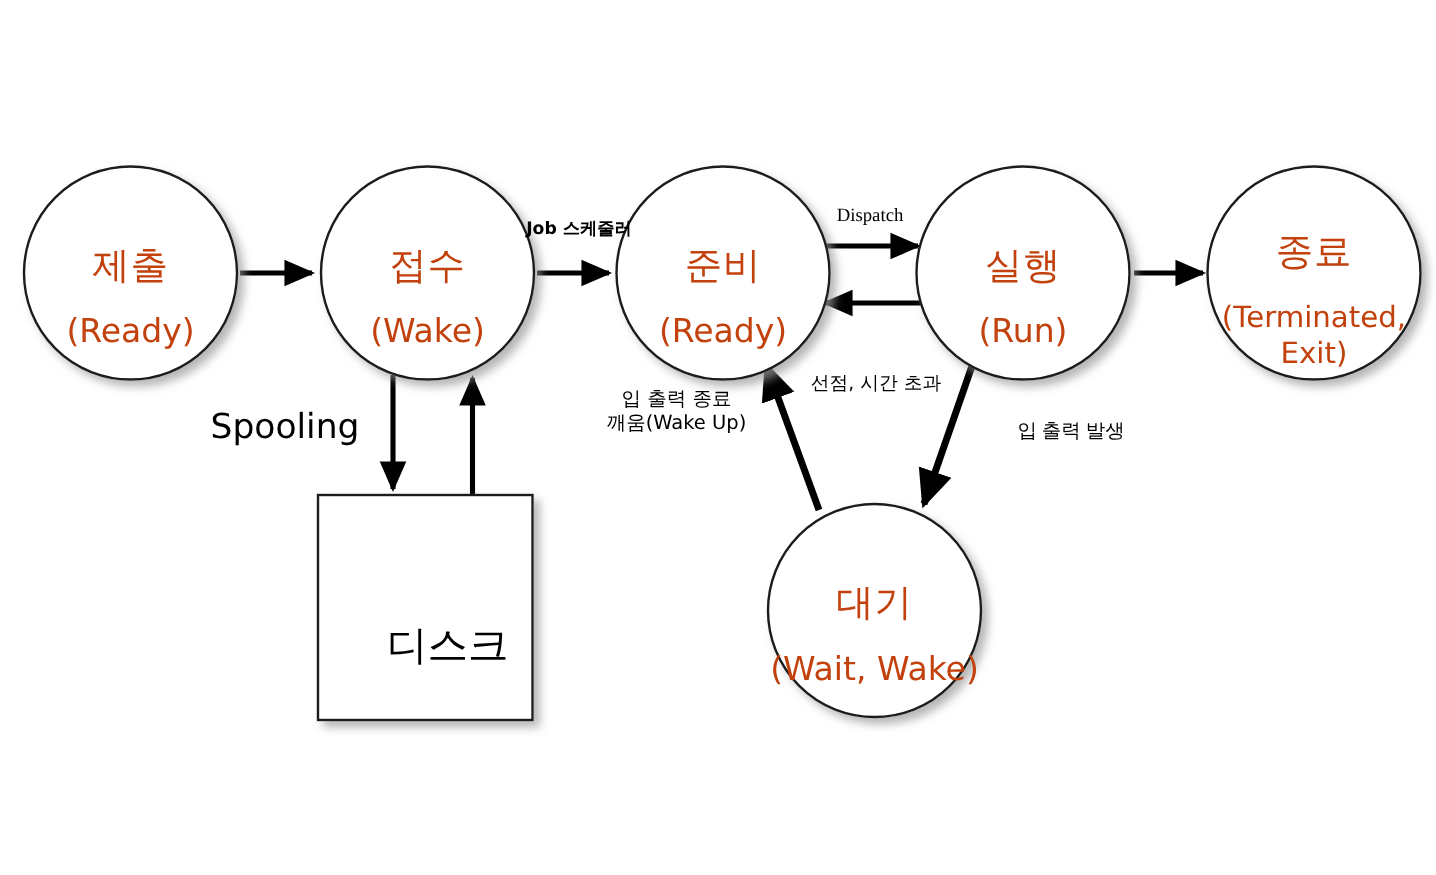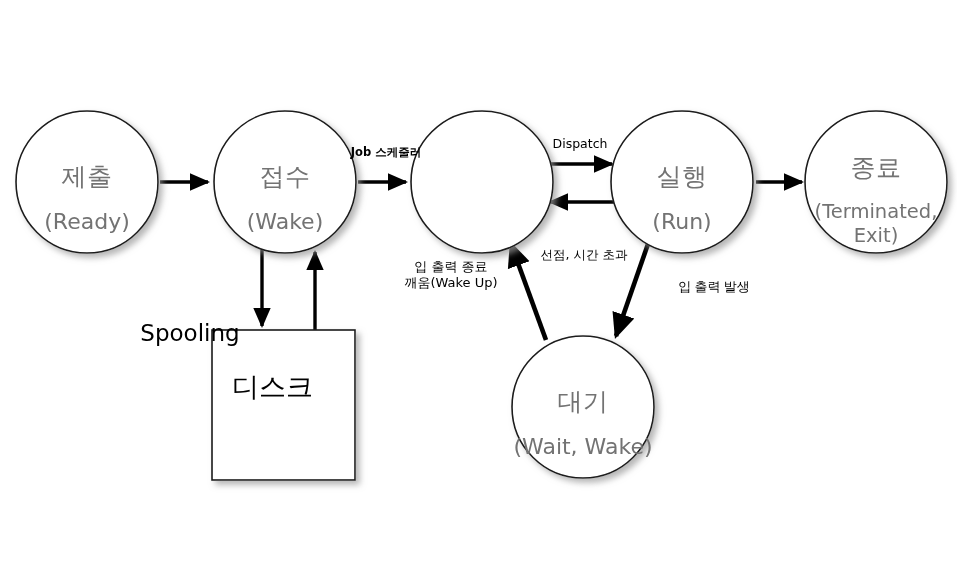--- a/index.html
+++ b/index.html
@@ -36,21 +36,21 @@
   }
   .edge-line {
     stroke: #000000;
     fill: none;
   }
   .edge-thin { stroke-width: 3.4; }
   .edge-thick { stroke-width: 4.6; }
   .node-label {
     position: absolute;
     text-align: center;
-    color: #737373;
+    color: #c2410c;
     font-family: "DejaVu Sans", sans-serif;
     line-height: 1.16;
     pointer-events: none;
     white-space: pre-line;
   }
   .node-label .ln1 { display: block; font-size: 25px; letter-spacing: 0.5px; }
   .node-label .ln2 { display: block; font-size: 22px; }
   .node-label.three .ln2 { font-size: 19.5px; line-height: 1.22; }
   .rect-label {
     position: absolute;
@@ -126,45 +126,49 @@
   <div class="node-label" style="left:7px; top:143px; width:160px;">
     <span class="ln1">제출</span>
     <span class="ln2">(Ready)</span>
   </div>
 
   <div class="node-label" style="left:205px; top:143px; width:160px;">
     <span class="ln1">접수</span>
     <span class="ln2">(Wake)</span>
   </div>
 
+  <div class="node-label" style="left:402px; top:143px; width:160px;">
+    <span class="ln1">준비</span>
+    <span class="ln2">(Ready)</span>
+  </div>
 
   <div class="node-label" style="left:602px; top:143px; width:160px;">
     <span class="ln1">실행</span>
     <span class="ln2">(Run)</span>
   </div>
 
   <div class="node-label three" style="left:794px; top:134px; width:164px;">
     <span class="ln1">종료</span>
     <span class="ln2">(Terminated,
 Exit)</span>
   </div>
 
   <div class="node-label" style="left:498px; top:368px; width:170px;">
     <span class="ln1">대기</span>
     <span class="ln2">(Wait, Wake)</span>
   </div>
 
-  <div class="rect-label" style="left:212px; top:369px; width:121px;">디스크</div>
+  <div class="rect-label" style="left:212px; top:412px; width:121px;padding-left:26px;">디스크</div>
 
   <div class="edge-label lbl-tiny" style="left:336px; top:145px; width:100px;">Job 스케줄러</div>
 
-  <div class="edge-label lbl-small" style="left:528px; top:136px; width:104px;">Dispatch</div>
+  <div class="edge-label lbl-small" style="left:528px; top:136px; width:104px;font-family:Liberation Serif, serif;">Dispatch</div>
 
   <div class="edge-label lbl-small" style="left:528px; top:208px; width:112px;margin-top:39px;">선점, 시간 초과</div>
 
-  <div class="edge-label lbl-big" style="left:125px; top:271px; width:130px;margin-top:48px;">Spooling</div>
+  <div class="edge-label lbl-big" style="left:125px; top:271px; width:130px;">Spooling</div>
 
   <div class="edge-label lbl-med" style="left:378px; top:259px; width:146px;">입 출력 종료
 깨움(Wake Up)</div>
 
   <div class="edge-label lbl-med" style="left:652px; top:279px; width:124px;font-family:Liberation Serif, serif;">입 출력 발생</div>
 
 </div>
 
 </body></html>

